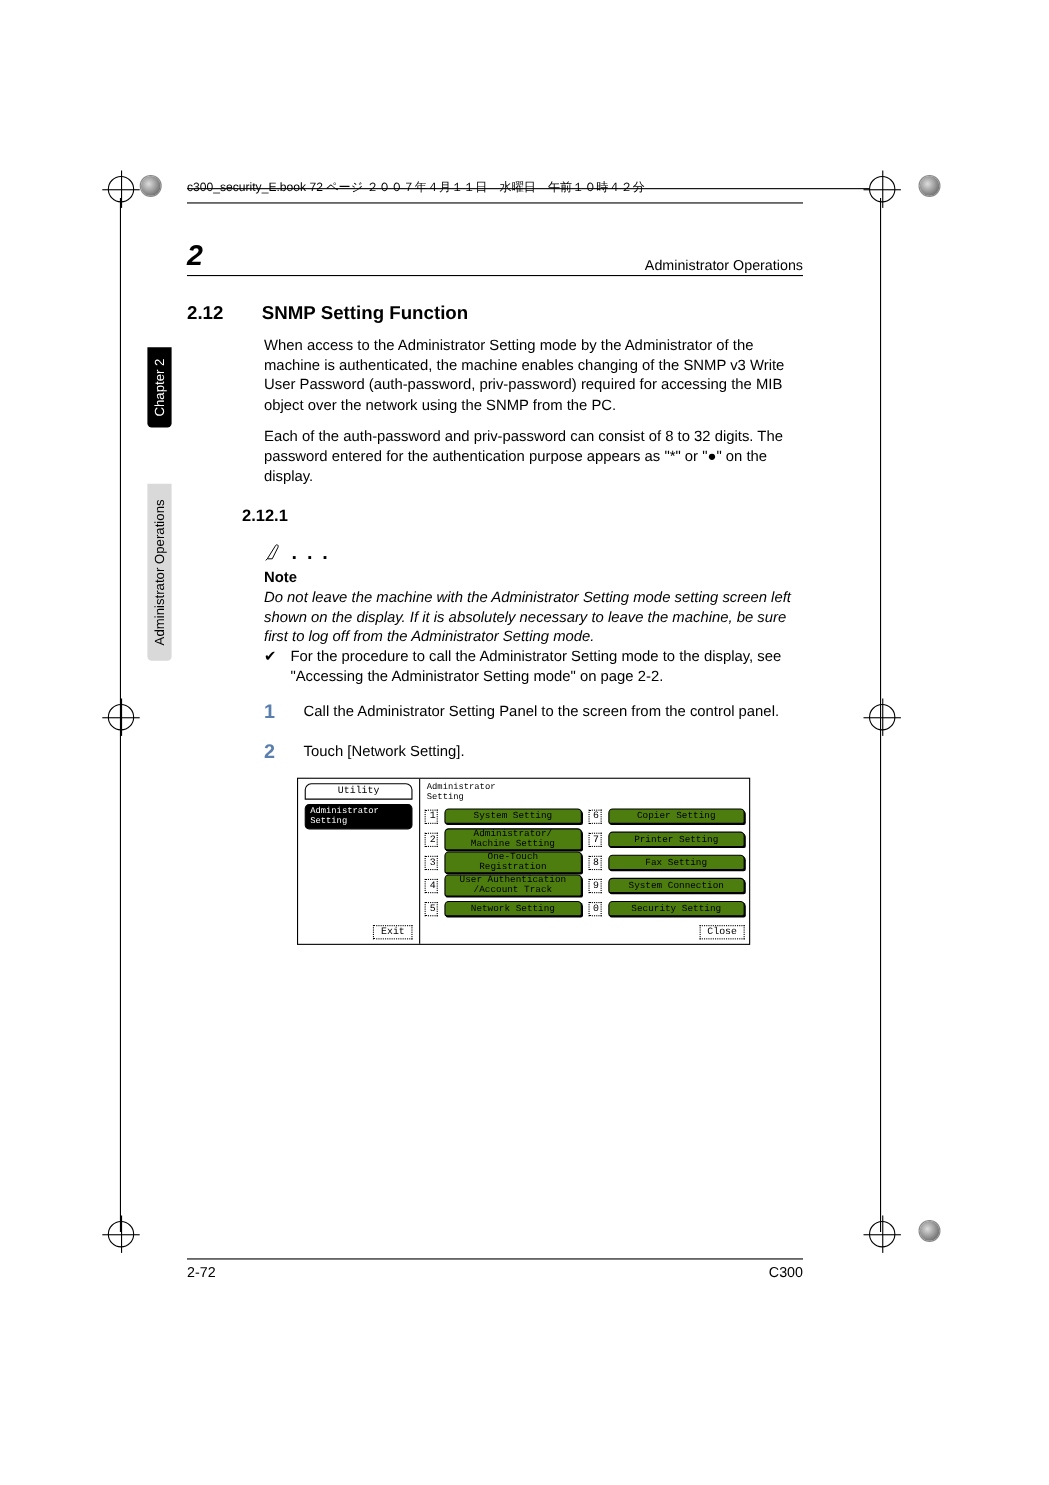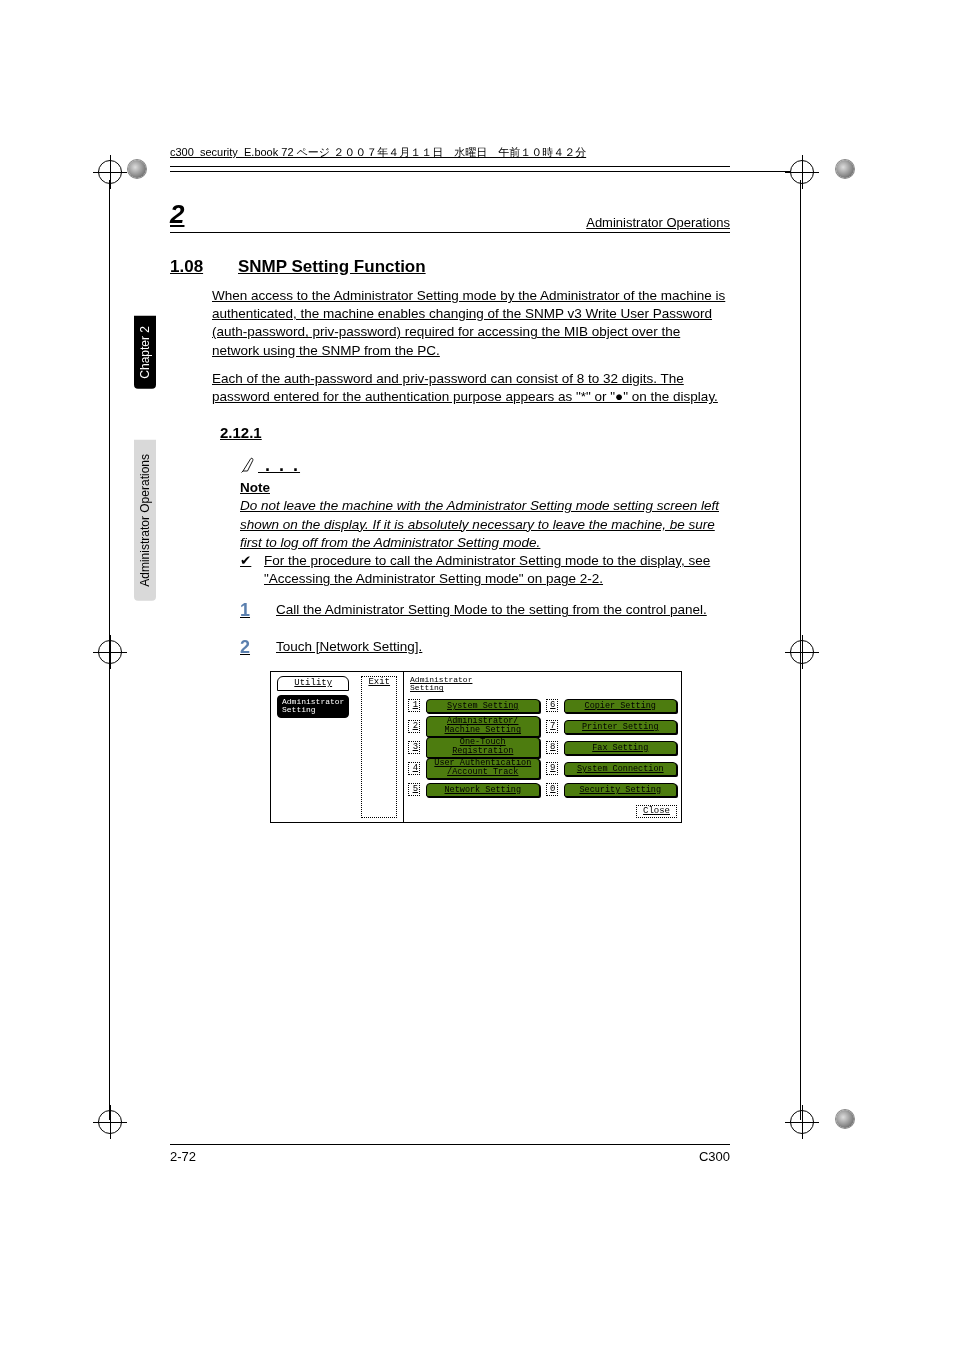--- a/index.html
+++ b/index.html
@@ -54,23 +54,22 @@
     background: #000;
   }
   .hairline.top   { left: 170px; top: 171px; width: 620px; height: 0.5px; }
   .hairline.left  { left: 109px; top: 180px; width: 0.5px; height: 940px; }
   .hairline.right { left: 800px; top: 180px; width: 0.5px; height: 940px; }
 
   
   .page {
     position: absolute;
     left: 170px;
-    top: 145px;
+    top: 163px;
     width: 560px;
-    text-decoration: underline;
   }
 
   .bookhdr {
     font-size: 11px;
     color: #000;
     padding-bottom: 6px;
   }
   .bookhdr-rule {
     border-top: 0.5px solid #000;
     height: 0;
@@ -98,21 +97,21 @@
   h2.section {
     display: flex;
     gap: 18px;
     font-size: 17px;
     font-weight: bold;
     margin: 0 0 10px 0;
   }
   h2.section .num { flex: 0 0 50px; }
 
   .body {
-    margin-left: 42px;
+    margin-left: 70px;
     font-size: 13.5px;
     line-height: 1.35;
   }
   .body p { margin: 0 0 10px 0; }
 
   h3.subsection {
     display: flex;
     gap: 0;
     font-size: 15px;
     font-weight: bold;
@@ -179,21 +178,21 @@
     border: 1px solid #000;
     font-family: "Courier New", monospace;
     font-size: 9px;
     line-height: 1;
     display: flex;
   }
   .shot .leftcol {
     flex: 0 0 110px;
     border-right: 1px solid #000;
     display: flex;
-    flex-direction: row;
+    flex-direction: column;
     justify-content: space-between;
   }
   .shot .rightcol {
     flex: 1;
     padding: 2px 4px 4px 4px;
   }
   .tab {
     border: 1px solid #000;
     border-radius: 6px 6px 0 0;
     padding: 2px 4px;
@@ -318,21 +317,21 @@
 
   <div class="bookhdr">c300_security_E.book  72 ページ  ２００７年４月１１日　水曜日　午前１０時４２分</div>
   <div class="bookhdr-rule"></div>
 
   <div class="runhead">
     <span class="chnum">2</span>
     <span class="chtitle">Administrator Operations</span>
   </div>
 
   <h2 class="section">
-    <span class="num">1.08</span>
+    <span class="num">2.12</span>
     <span>SNMP Setting Function</span>
   </h2>
 
   <div class="body">
     <p>When access to the Administrator Setting mode by the Administrator of the machine is authenticated, the machine enables changing of the SNMP v3 Write User Password (auth-password, priv-password) required for accessing the MIB object over the network using the SNMP from the PC.</p>
     <p>Each of the auth-password and priv-password can consist of 8 to 32 digits. The password entered for the authentication purpose appears as "*" or "●" on the display.</p>
   </div>
 
   <h3 class="subsection">
     <span>2.12.1</span>
@@ -351,21 +350,21 @@
   </div>
 
 
   <div class="bullet">
     <span class="mark">✔</span>
     <span>For the procedure to call the Administrator Setting mode to the display, see "Accessing the Administrator Setting mode" on page 2-2.</span>
   </div>
 
   <div class="step">
     <span class="sn">1</span>
-    <span class="st">Call the Administrator Setting Mode to the setting from the control panel.</span>
+    <span class="st">Call the Administrator Setting Panel to the screen from the control panel.</span>
   </div>
 
   <div class="step">
     <span class="sn">2</span>
     <span class="st">Touch [Network Setting].</span>
   </div>
 
   <div class="shot">
     <div class="leftcol">
       <div>

